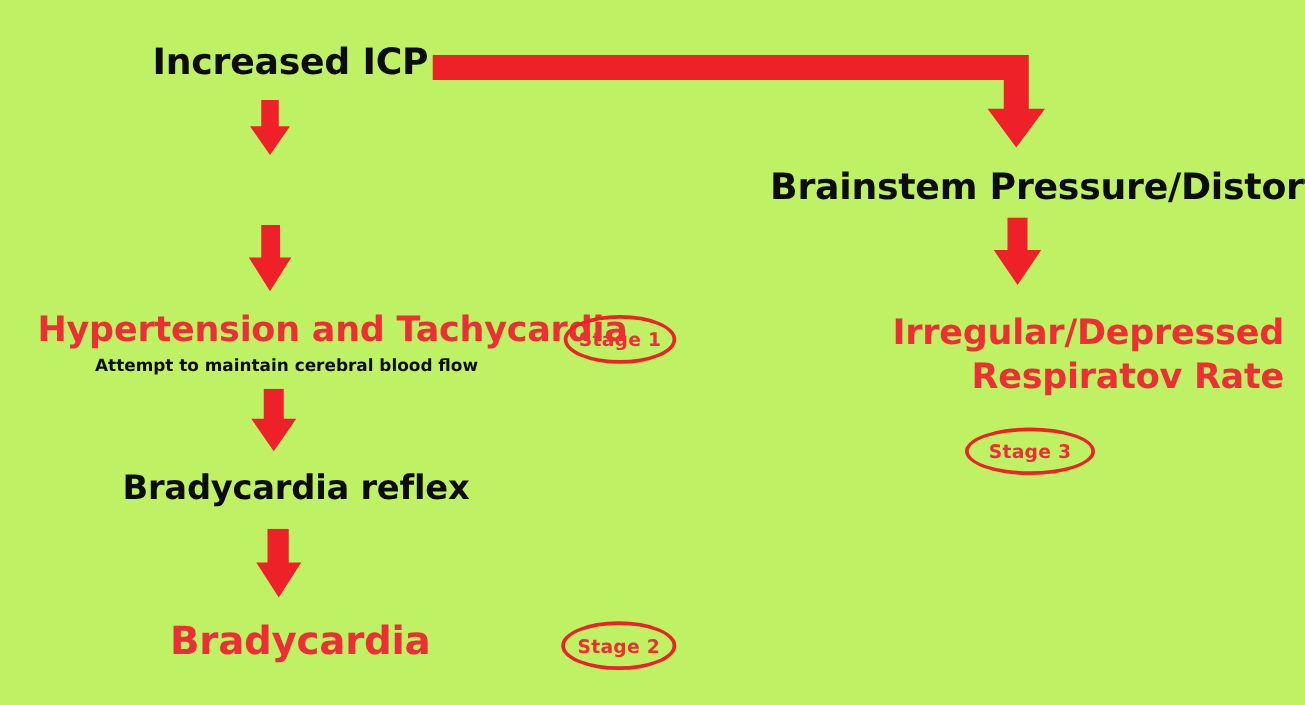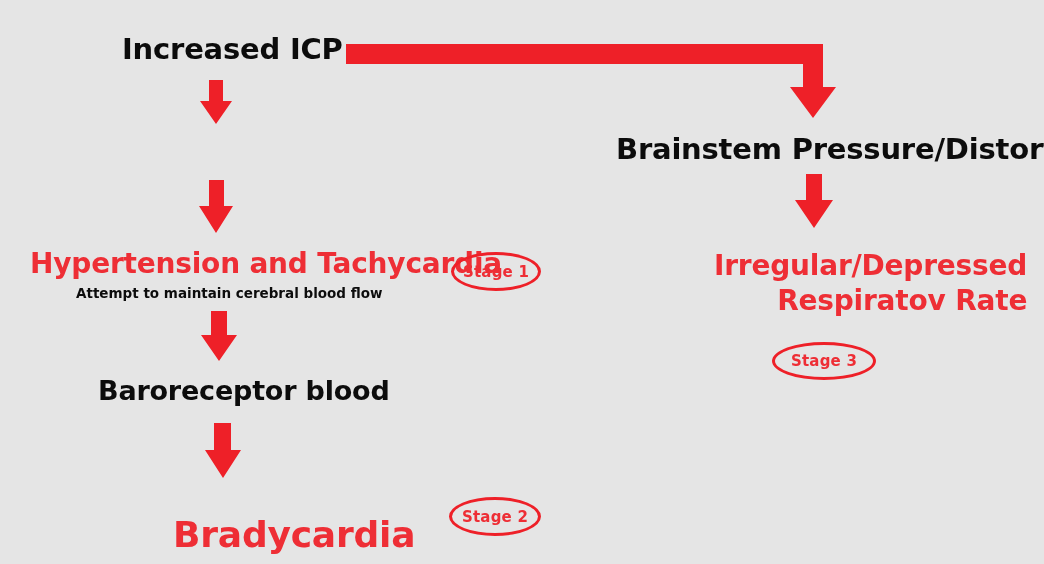--- a/index.html
+++ b/index.html
@@ -8,21 +8,21 @@
     padding: 0;
     background: #ffffff;
   }
   body {
     font-family: "DejaVu Sans", "Liberation Sans", sans-serif;
   }
   #canvas {
     position: relative;
     width: 1044px;
     height: 564px;
-    background: #e5e5e5;
+    background: #bef264;
     overflow: hidden;
   }
   .node {
     position: absolute;
     white-space: nowrap;
     font-weight: bold;
     line-height: 1.05;
     letter-spacing: -0.2px;
   }
   .node-black {
@@ -53,23 +53,22 @@
     color: #0c0c0c;
     letter-spacing: 0px;
   }
   .n-baro {
     left: 98px;
     top: 377px;
     font-size: 27px;
   }
   .n-brady {
     left: 136px;
-    top: 516px;
-    font-size: 36px;
-    margin-left: 37px;
+    top: 497px;
+    font-size: 31px;
   }
   .n-brainstem {
     left: 616px;
     top: 134px;
     font-size: 29px;
   }
   .n-irreg {
     left: 714px;
     top: 248px;
     font-size: 28px;
@@ -143,21 +142,21 @@
   <div class="stage s1">
     <span>Stage 1</span>
   </div>
 
   <div class="arrow a3">
     <svg width="42" height="52" viewBox="0 0 42 52" xmlns="http://www.w3.org/2000/svg">
       <path d="M13,0 L29,0 L29,24 L39,24 L21,50 L3,24 L13,24 Z" fill="#ee2028"></path>
     </svg>
   </div>
 
-  <div class="node node-black n-baro">Baroreceptor blood</div>
+  <div class="node node-black n-baro">Bradycardia reflex</div>
 
   <div class="arrow a4">
     <svg width="42" height="57" viewBox="0 0 42 57" xmlns="http://www.w3.org/2000/svg">
       <path d="M12,0 L29,0 L29,27 L39,27 L21,55 L3,27 L12,27 Z" fill="#ee2028"></path>
     </svg>
   </div>
 
   <div class="node node-red n-brady">Bradycardia</div>
 
   <div class="stage s2">

